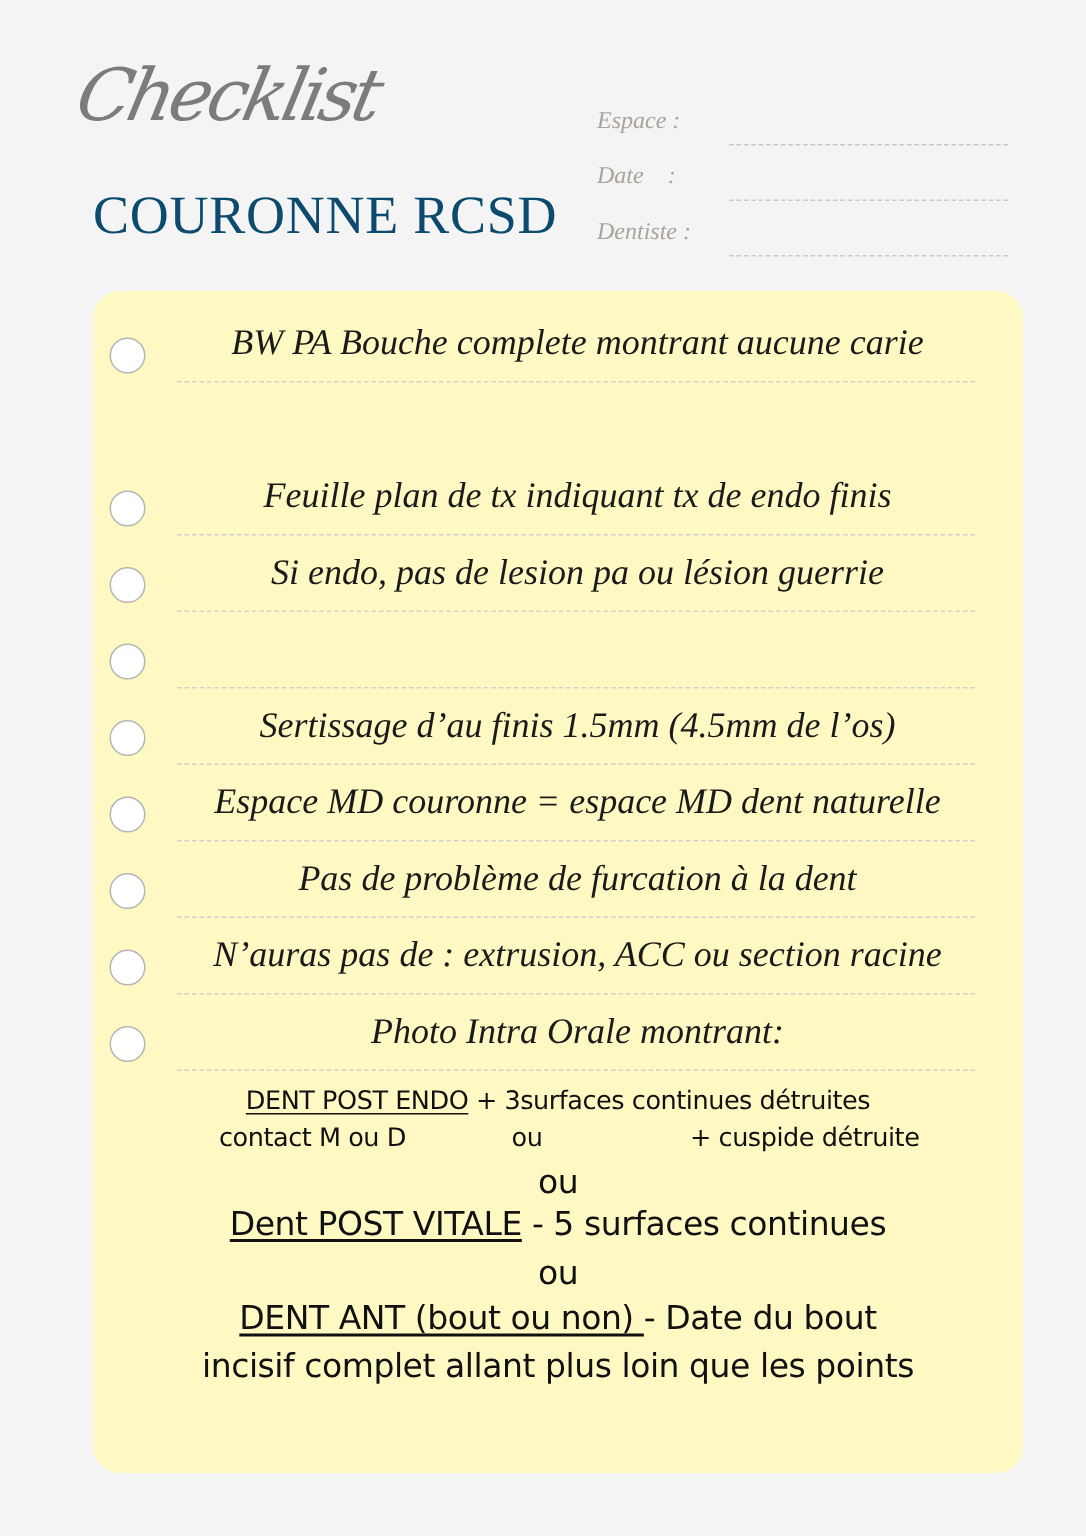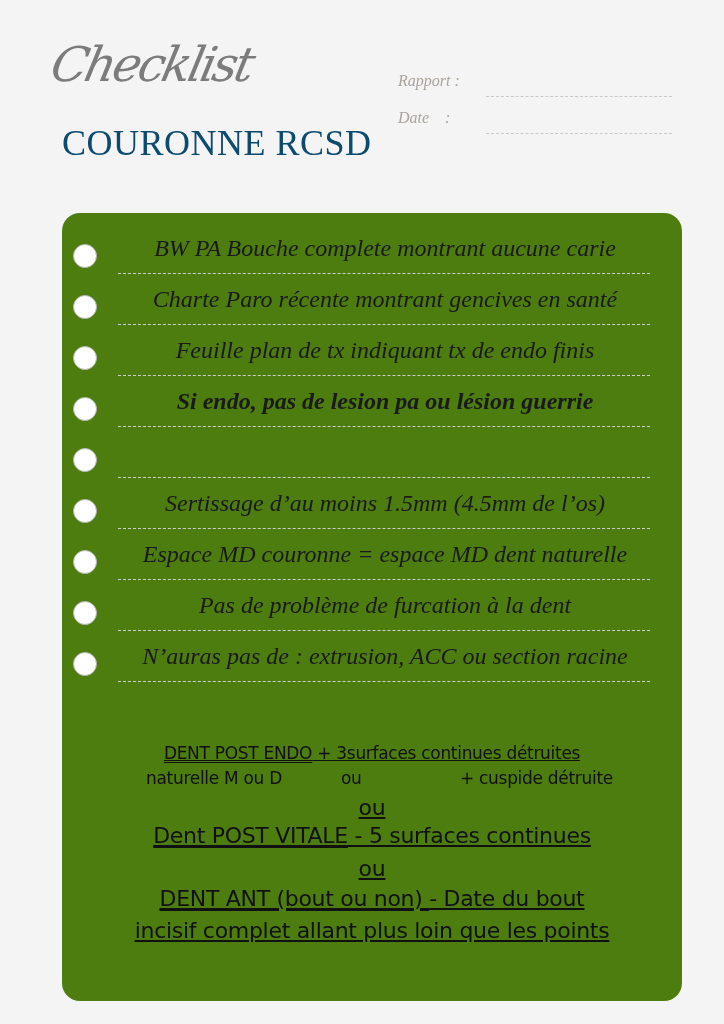--- a/index.html
+++ b/index.html
@@ -32,23 +32,23 @@
   .info-label {
     position: absolute; left: 0; top: 0;
     font-family: "Liberation Serif", serif;
     font-style: italic; font-size: 16px; color: #aaa39c;
   }
   .info-line {
     position: absolute; left: 88px; width: 186px; top: 24px;
     border-bottom: 1px dashed #c8c8c8;
   }
   .card {
-    position: absolute; left: 62px; top: 213px;
+    position: absolute; left: 62px; top: 194px;
     width: 620px; height: 788px;
-    background: #4d7c0f;
+    background: #fef9c3;
     border-radius: 18px;
   }
   .item { position: absolute; left: 0; width: 620px; height: 50px; }
   .checkbox {
     position: absolute; left: 11px; top: 23px;
     width: 24px; height: 24px;
     border: 1px solid #b5b5b5;
     border-radius: 50%;
     box-sizing: border-box;
     background: #fff;
@@ -64,94 +64,98 @@
     white-space: nowrap;
   }
   .item-line {
     position: absolute; left: 56px; right: 32px; top: 52px;
     border-bottom: 1px dashed #cfcfcf;
   }
   .hand {
     font-family: "DejaVu Sans", sans-serif;
     color: #111;
     text-align: center;
-    position: absolute; left: 0; width: 620px; text-decoration: underline;
+    position: absolute; left: 0; width: 620px;
   }
   .u { text-decoration: underline; text-underline-offset: 3px; }
   .small { font-size: 17px; letter-spacing: -0.3px; }
   .big { font-size: 22px; letter-spacing: -0.3px; }
 </style>
 </head>
 <body>
 
 <div class="script-title">Checklist</div>
 <div class="main-title">COURONNE RCSD</div>
 
 <div class="info">
   <div class="info-row">
-    <span class="info-label">Rapport :</span>
+    <span class="info-label">Espace :</span>
     <span class="info-line"></span>
   </div>
   <div class="info-row">
     <span class="info-label" style="white-space:pre;">Date    :</span>
+    <span class="info-line"></span>
+  </div>
+  <div class="info-row">
+    <span class="info-label">Dentiste :</span>
     <span class="info-line"></span>
   </div>
 </div>
 
 <div class="card">
   <div class="item" style="top:8px;">
     <span class="checkbox"></span>
     <span class="item-text">BW PA Bouche complete montrant aucune carie</span>
     <span class="item-line"></span>
   </div>
-  <div class="item" style="top:59px;">
-    <span class="checkbox"></span>
-    <span class="item-text">Charte Paro récente montrant gencives en santé</span>
-    <span class="item-line"></span>
-  </div>
   <div class="item" style="top:110px;">
     <span class="checkbox"></span>
     <span class="item-text">Feuille plan de tx indiquant tx de endo finis</span>
     <span class="item-line"></span>
   </div>
-  <div class="item" style="top:161px;font-weight:bold;">
+  <div class="item" style="top:161px;">
     <span class="checkbox"></span>
     <span class="item-text">Si endo, pas de lesion pa ou lésion guerrie</span>
     <span class="item-line"></span>
   </div>
   <div class="item" style="top:212px;">
     <span class="checkbox"></span>
     <span class="item-line"></span>
   </div>
   <div class="item" style="top:263px;">
     <span class="checkbox"></span>
-    <span class="item-text">Sertissage d’au moins 1.5mm (4.5mm de l’os)</span>
+    <span class="item-text">Sertissage d’au finis 1.5mm (4.5mm de l’os)</span>
     <span class="item-line"></span>
   </div>
   <div class="item" style="top:314px;">
     <span class="checkbox"></span>
     <span class="item-text">Espace MD couronne = espace MD dent naturelle</span>
     <span class="item-line"></span>
   </div>
   <div class="item" style="top:365px;">
     <span class="checkbox"></span>
     <span class="item-text">Pas de problème de furcation à la dent</span>
     <span class="item-line"></span>
   </div>
   <div class="item" style="top:416px;">
     <span class="checkbox"></span>
     <span class="item-text">N’auras pas de : extrusion, ACC ou section racine</span>
     <span class="item-line"></span>
   </div>
+  <div class="item" style="top:467px;">
+    <span class="checkbox"></span>
+    <span class="item-text">Photo Intra Orale montrant:</span>
+    <span class="item-line"></span>
+  </div>
 
   <div class="hand small" style="top:530px;">
     <span class="u">DENT POST ENDO</span><span> + 3surfaces continues détruites</span>
   </div>
   <div class="hand small" style="top:555px;">
-    <span style="position:absolute;left:84px;">naturelle M ou D</span>
+    <span style="position:absolute;left:84px;">contact M ou D</span>
     <span style="position:absolute;left:279px;">ou</span>
     <span style="position:absolute;left:398px;">+ cuspide détruite</span>
   </div>
   <div class="hand big" style="top:582px;">ou</div>
   <div class="hand big" style="top:610px;">
     <span class="u">Dent POST VITALE</span><span> - 5 surfaces continues</span>
   </div>
   <div class="hand big" style="top:643px;">ou</div>
   <div class="hand big" style="top:673px;">
     <span class="u">DENT ANT (bout ou non) </span><span>- Date du bout</span>

